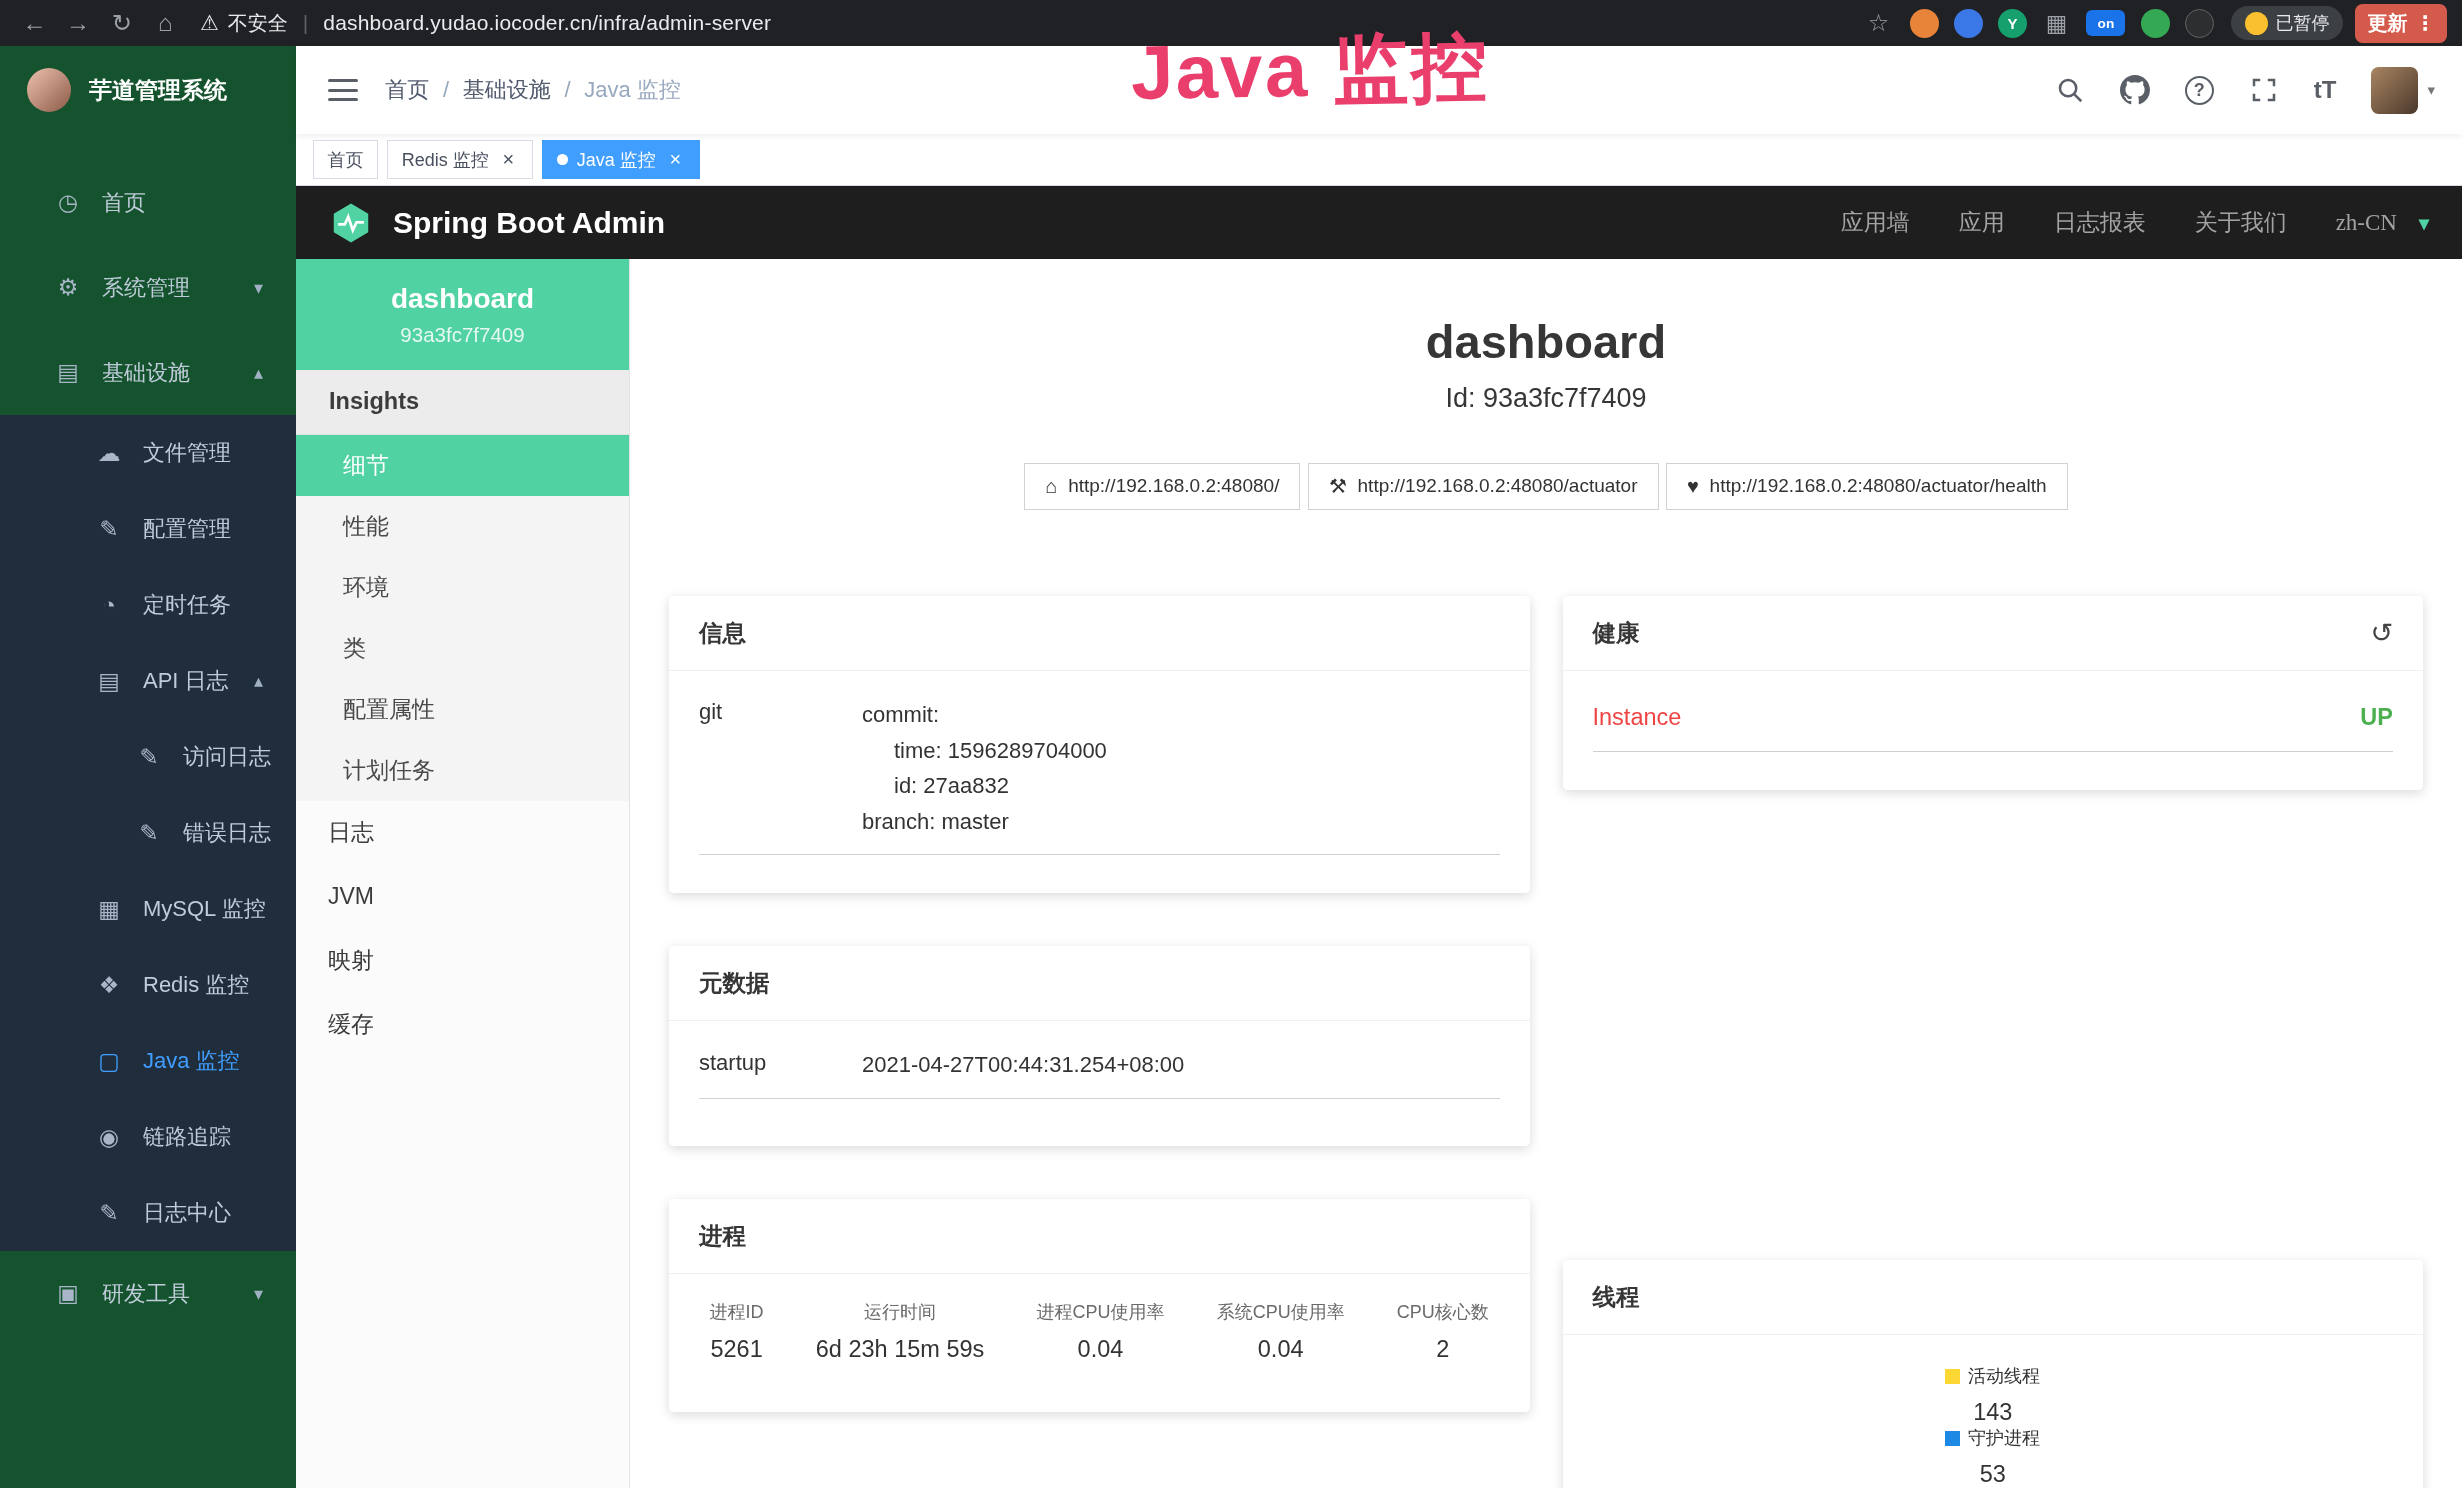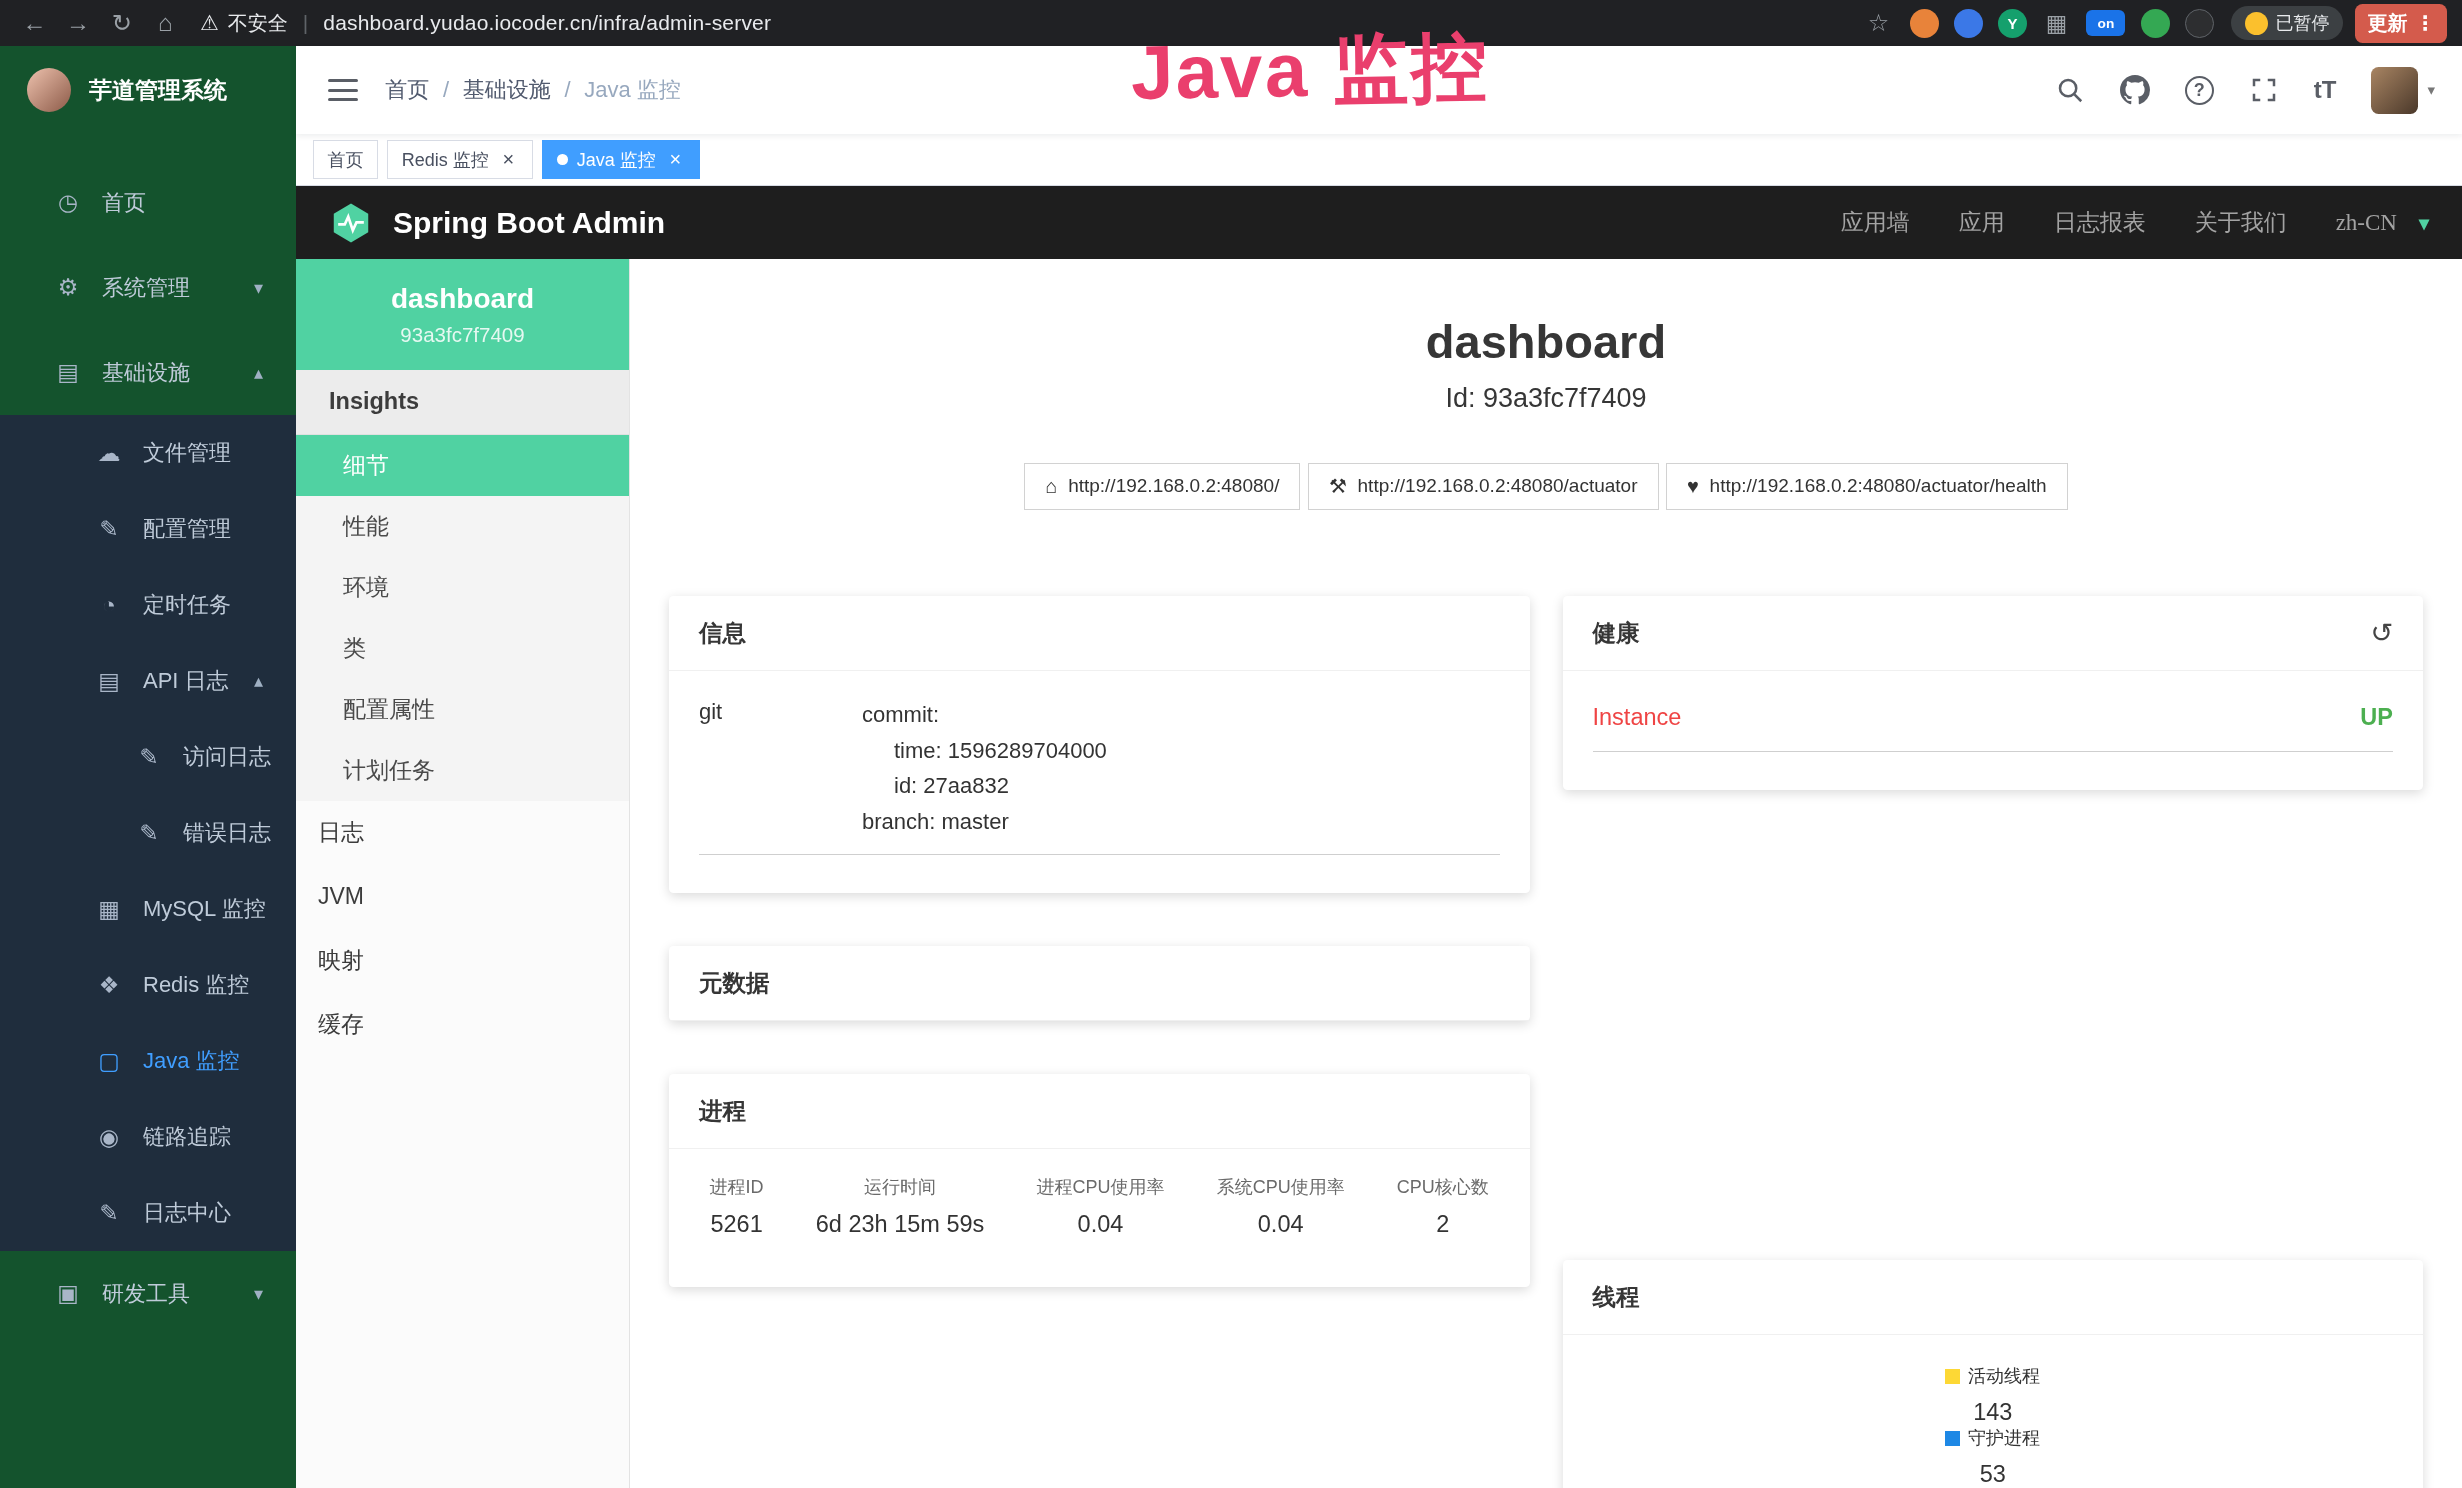--- a/index.html
+++ b/index.html
@@ -75,21 +75,21 @@
   .sba-body{flex:1;display:flex;min-height:0;}
 
   
   .instance-sidebar{width:334px;flex:none;background:#fbfbfb;border-right:0.8px solid #e3e3e3;display:flex;flex-direction:column;overflow:hidden;}
   .inst-head{background:#50d2a2;color:#fff;text-align:center;padding:24px 7.6px 23px;cursor:pointer;}
   .inst-name{font-size:28px;font-weight:700;}
   .inst-id{font-size:20.5px;margin-top:7.6px;color:rgba(255,255,255,.85);}
   .ins-label{height:65px;display:flex;align-items:center;padding-left:33px;font-size:23.5px;font-weight:700;color:#3c3c3c;background:#ececec;border-bottom:0.8px solid #e0e0e0;}
   .ins-item{height:61px;display:flex;align-items:center;padding-left:47px;font-size:23px;color:#4a4a4a;background:#f4f4f4;cursor:pointer;}
   .ins-item.active{background:#50d2a2;color:#fff;}
-  .root-item{height:64px;display:flex;align-items:center;padding-left:22px;font-size:23px;color:#3c3c3c;cursor:pointer;}
+  .root-item{height:64px;display:flex;align-items:center;padding-left:32px;font-size:23px;color:#3c3c3c;cursor:pointer;}
 
   
   .instance-main{flex:1;min-width:0;overflow:hidden;padding:0 39px;background:#fff;}
   .hero{text-align:center;margin-top:55px;}
   .hero-title{font-size:47px;color:#363636;font-weight:700;}
   .hero-sub{font-size:27px;color:#363636;margin-top:13.7px;}
   .links{display:flex;justify-content:center;gap:7.6px;margin-top:49px;}
   .chip{display:flex;align-items:center;gap:10.6px;border:0.8px solid #d2d2d2;background:#fff;padding:10.6px 20px;font-size:19px;color:#333;cursor:pointer;white-space:nowrap;}
   .chip-icon{font-size:20px;}
 
@@ -367,20 +367,28 @@
                       <div class="vline">branch: master</div>
                     </div>
                   </div>
                 </div>
               </section>
 
               <section class="card">
                 <div class="card-header">
                     <span>元数据</span>
                   </div>
+                <div class="card-body meta-body">
+                  <div class="kv-row">
+                    <div class="kv-key">startup</div>
+                    <div class="kv-val">
+                        <div class="vline">2021-04-27T00:44:31.254+08:00</div>
+                      </div>
+                  </div>
+                </div>
               </section>
 
               <section class="card">
                 <div class="card-header">
                     <span>进程</span>
                   </div>
                 <div class="card-body">
                   <div class="stats">
                     <div class="stat">
                         <div class="stat-label">进程ID</div>

